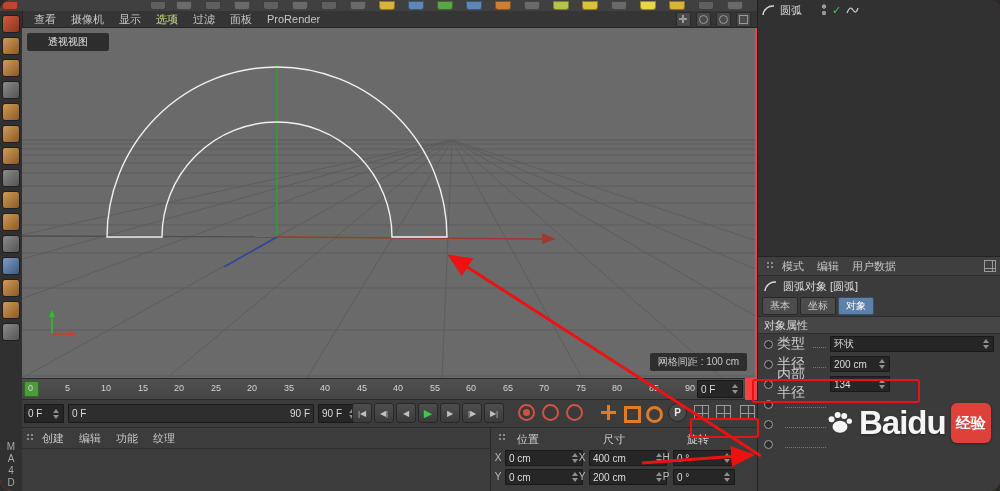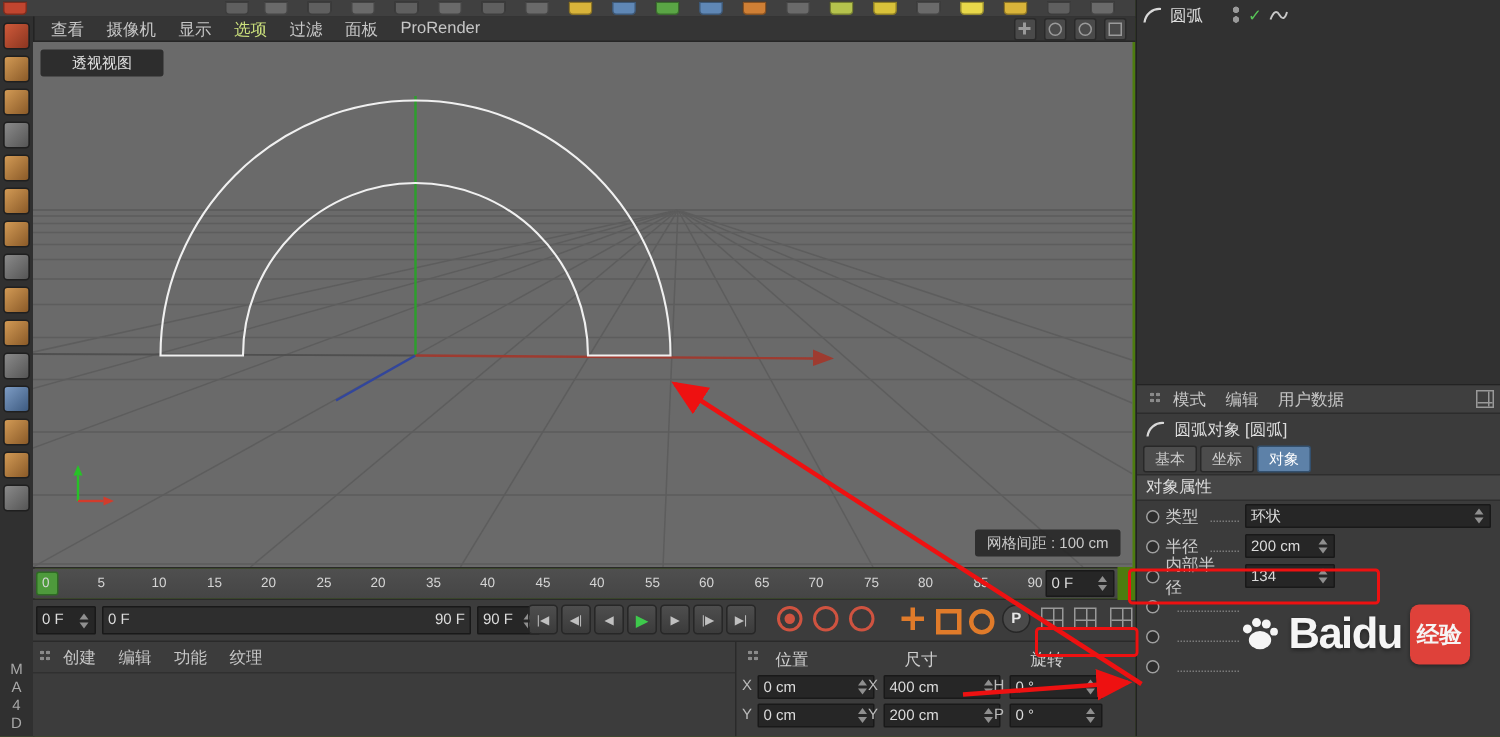--- a/index.html
+++ b/index.html
@@ -1,16 +1,16 @@
 <!DOCTYPE html>
 <html><head>
 <meta charset="utf-8">
 <style>
   html,body{margin:0;padding:0;background:#2b2b2b;font-family:"Liberation Sans",sans-serif;}
-  #root{position:relative;width:1000px;height:491px;background:#4d7c0f;overflow:hidden;font-size:11px;color:#c8c8c8;}
+  #root{position:relative;width:1000px;height:491px;background:#ef4444;overflow:hidden;font-size:11px;color:#c8c8c8;border-radius:12px;}
   .abs{position:absolute;}
 
   
   #topstrip{left:0;top:0;width:757px;height:11px;background:#404040;border-bottom:1px solid #2a2a2a;}
   .frag{position:absolute;top:1px;height:9px;width:16px;border-radius:0 0 3px 3px;border:1px solid rgba(0,0,0,.35);box-sizing:border-box;}
 
   
   .menubar{display:flex;align-items:center;background:#353535;border-bottom:1px solid #262626;}
   #mainmenu{left:22px;top:11px;width:735px;height:17px;padding-left:12px;box-sizing:border-box;}
   .mitem{margin-right:15px;color:#c6c6c6;cursor:default;white-space:nowrap;}
@@ -89,28 +89,28 @@
   .check{color:#57c557;font-size:11px;}
   #attrmgr{position:absolute;left:0;top:256px;width:100%;height:235px;background:#3b3b3b;border-top:1px solid #232323;box-sizing:border-box;}
   #attrmenu{display:flex;align-items:center;height:18px;background:#3f3f3f;border-bottom:1px solid #2c2c2c;padding-left:4px;}
   .amitem{margin-right:13px;color:#c6c6c6;font-size:11px;}
   #attrtitle{display:flex;align-items:center;height:20px;padding-left:6px;gap:6px;color:#ddd;}
   #attrtabs{display:flex;align-items:center;height:20px;padding-left:4px;gap:2px;}
   .tab{background:#4c4c4c;border:1px solid #282828;color:#ccc;font-size:10px;padding:1px 7px;border-radius:2px;}
   .tab.active{background:#5d81a8;border-color:#33506e;color:#fff;}
   .sechead{height:16px;line-height:16px;background:#464646;border-top:1px solid #2e2e2e;border-bottom:1px solid #2e2e2e;padding-left:6px;color:#ddd;font-size:11px;}
   .prow{display:flex;align-items:center;height:20px;padding-left:6px;}
-  .plabel{display:flex;align-items:center;width:66px;font-size:11px;color:#ccc;gap:4px;flex-shrink:0;}
+  .plabel{display:flex;align-items:center;width:66px;font-size:14px;color:#ccc;gap:4px;flex-shrink:0;}
   .radio{width:9px;height:9px;border:1px solid #a0a0a0;border-radius:50%;background:#2d2d2d;flex-shrink:0;box-sizing:border-box;}
   .leader{flex:1;border-bottom:1px dotted #7a7a7a;margin:0 4px;transform:translateY(3px);}
 
   
   #annosvg{left:0;top:0;width:1000px;height:491px;pointer-events:none;z-index:55;}
   #watermark{left:826px;top:392px;width:176px;height:62px;display:flex;align-items:center;gap:5px;z-index:60;opacity:.95;pointer-events:none;}
-  .wbrand{color:#fff;font-size:29px;font-weight:bold;text-shadow:0 1px 3px rgba(0,0,0,.45);letter-spacing:-1px;}
+  .wbrand{color:#fff;font-size:33px;font-weight:bold;text-shadow:0 1px 3px rgba(0,0,0,.45);letter-spacing:-1px;}
   .wbadge{width:40px;height:40px;background:#e8423a;border-radius:6px;color:#fff;font-size:15px;font-weight:bold;display:flex;align-items:center;justify-content:center;box-shadow:0 1px 3px rgba(0,0,0,.4);}
 </style>
 </head>
 <body>
 
 <div id="root">
 
   <div class="abs" id="topstrip">
     <div class="frag" style="left:2px;background:#c0452f"></div>
     <div class="frag" style="left:150px;background:#5f5f5f"></div>

